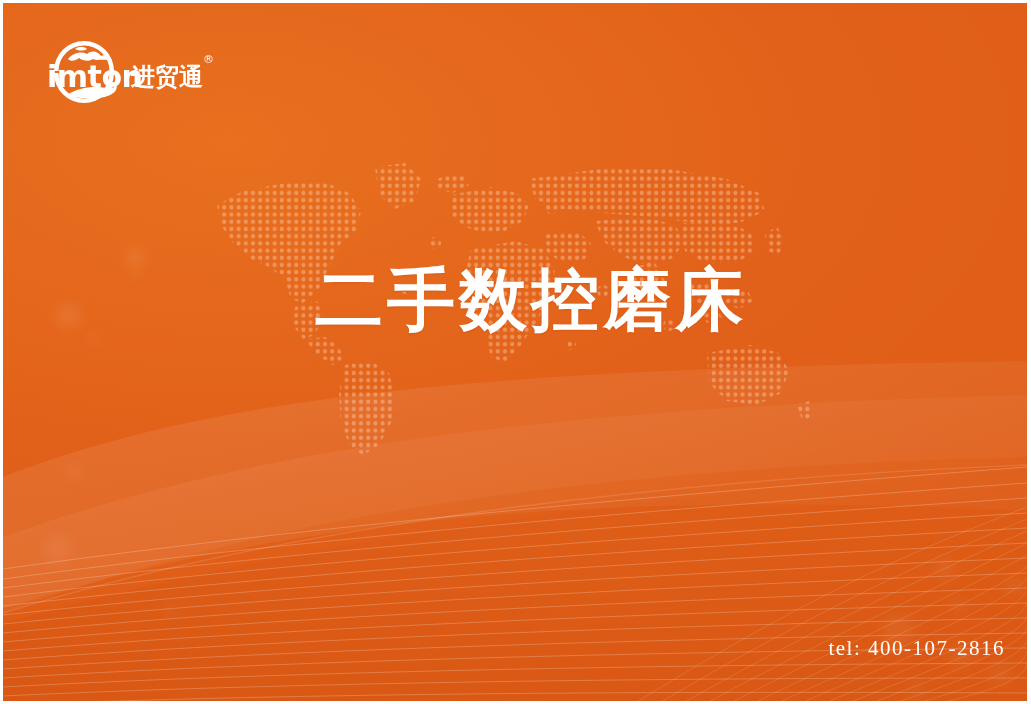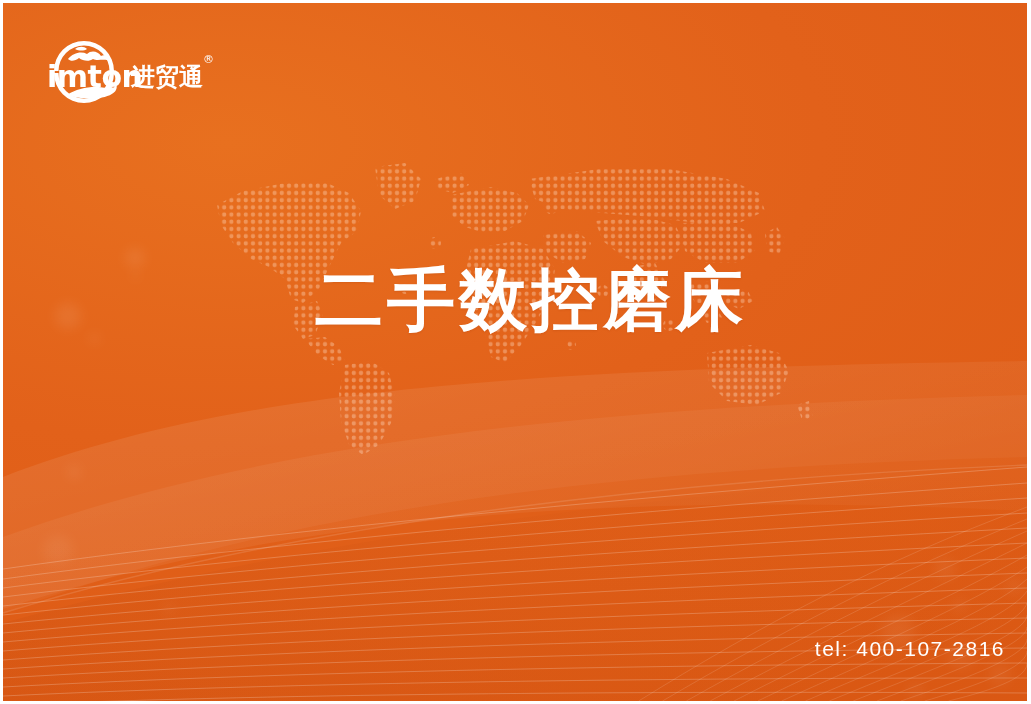--- a/index.html
+++ b/index.html
@@ -93,21 +93,21 @@
     letter-spacing:4px;
     text-shadow:0 1px 2px rgba(150,55,10,.18);
     font-family:"DejaVu Sans","Liberation Sans",sans-serif;
   }
 
   
   .tel{
     position:absolute;
     right:22px;bottom:40px;
     color:#ffffff;
-    font-family:Liberation Sans, sans-serif;
+    font-family:Liberation Serif, serif;
     font-size:21px;
     letter-spacing:1.5px;
     white-space:nowrap;
   }
 </style>
 </head>
 <body>
 
 <div class="banner">
   <div class="stage">

